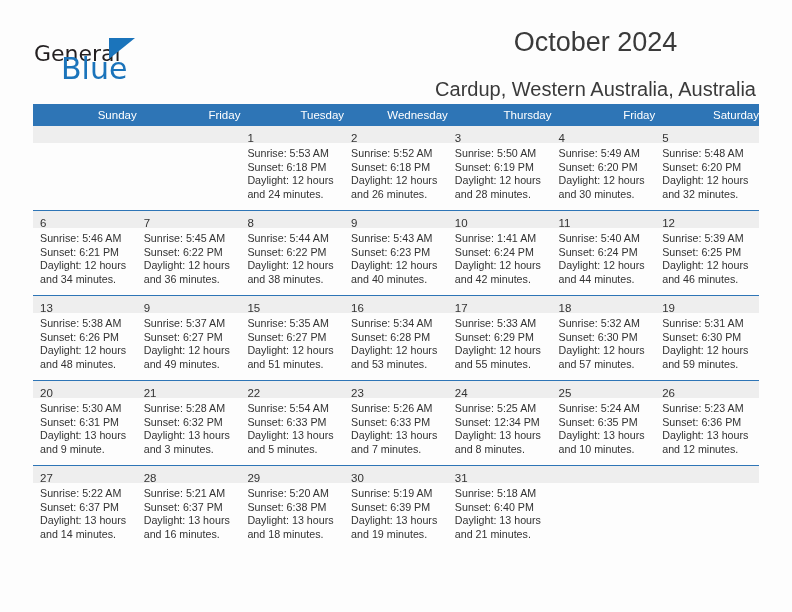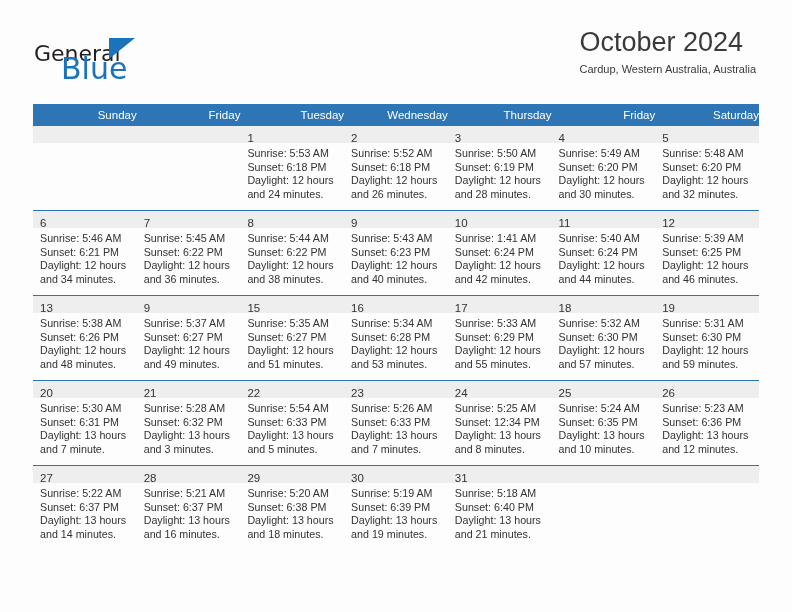--- a/index.html
+++ b/index.html
@@ -64,32 +64,32 @@
     font-size: 30px;
     color: #1b74bb;
     font-family: "DejaVu Sans", sans-serif;
     line-height: 24px;
   }
 
   .title-block {
     position: absolute;
     right: 36px;
     top: 26px;
-    text-align: left;
+    text-align: center;
   }
   .cal-title {
     font-size: 27px;
     color: #3a3a3a;
     font-weight: 400;
     line-height: 32px;
     white-space: nowrap;
   }
   .cal-subtitle {
-    margin-top: 2px;
-    font-size: 11px;
+    margin-top: 22px;
+    font-size: 20px;
     color: #3a3a3a;
     font-weight: 400;
     line-height: 18px;
     white-space: nowrap;
   }
 
   
   .calendar {
     position: absolute;
     left: 33px;
@@ -361,21 +361,21 @@
             </div>
           </td>
         </tr>
         <tr class="week-row">
           <td class="day-cell">
             <div class="daynum-band"><span class="daynum">20</span></div>
             <div class="cell-body">
               <div class="cell-line">Sunrise: 5:30 AM</div>
               <div class="cell-line">Sunset: 6:31 PM</div>
               <div class="cell-line">Daylight: 13 hours</div>
-              <div class="cell-line">and 7 minute.</div>
+              <div class="cell-line">and 9 minute.</div>
             </div>
           </td>
           <td class="day-cell">
             <div class="daynum-band"><span class="daynum">21</span></div>
             <div class="cell-body">
               <div class="cell-line">Sunrise: 5:28 AM</div>
               <div class="cell-line">Sunset: 6:32 PM</div>
               <div class="cell-line">Daylight: 13 hours</div>
               <div class="cell-line">and 3 minutes.</div>
             </div>

